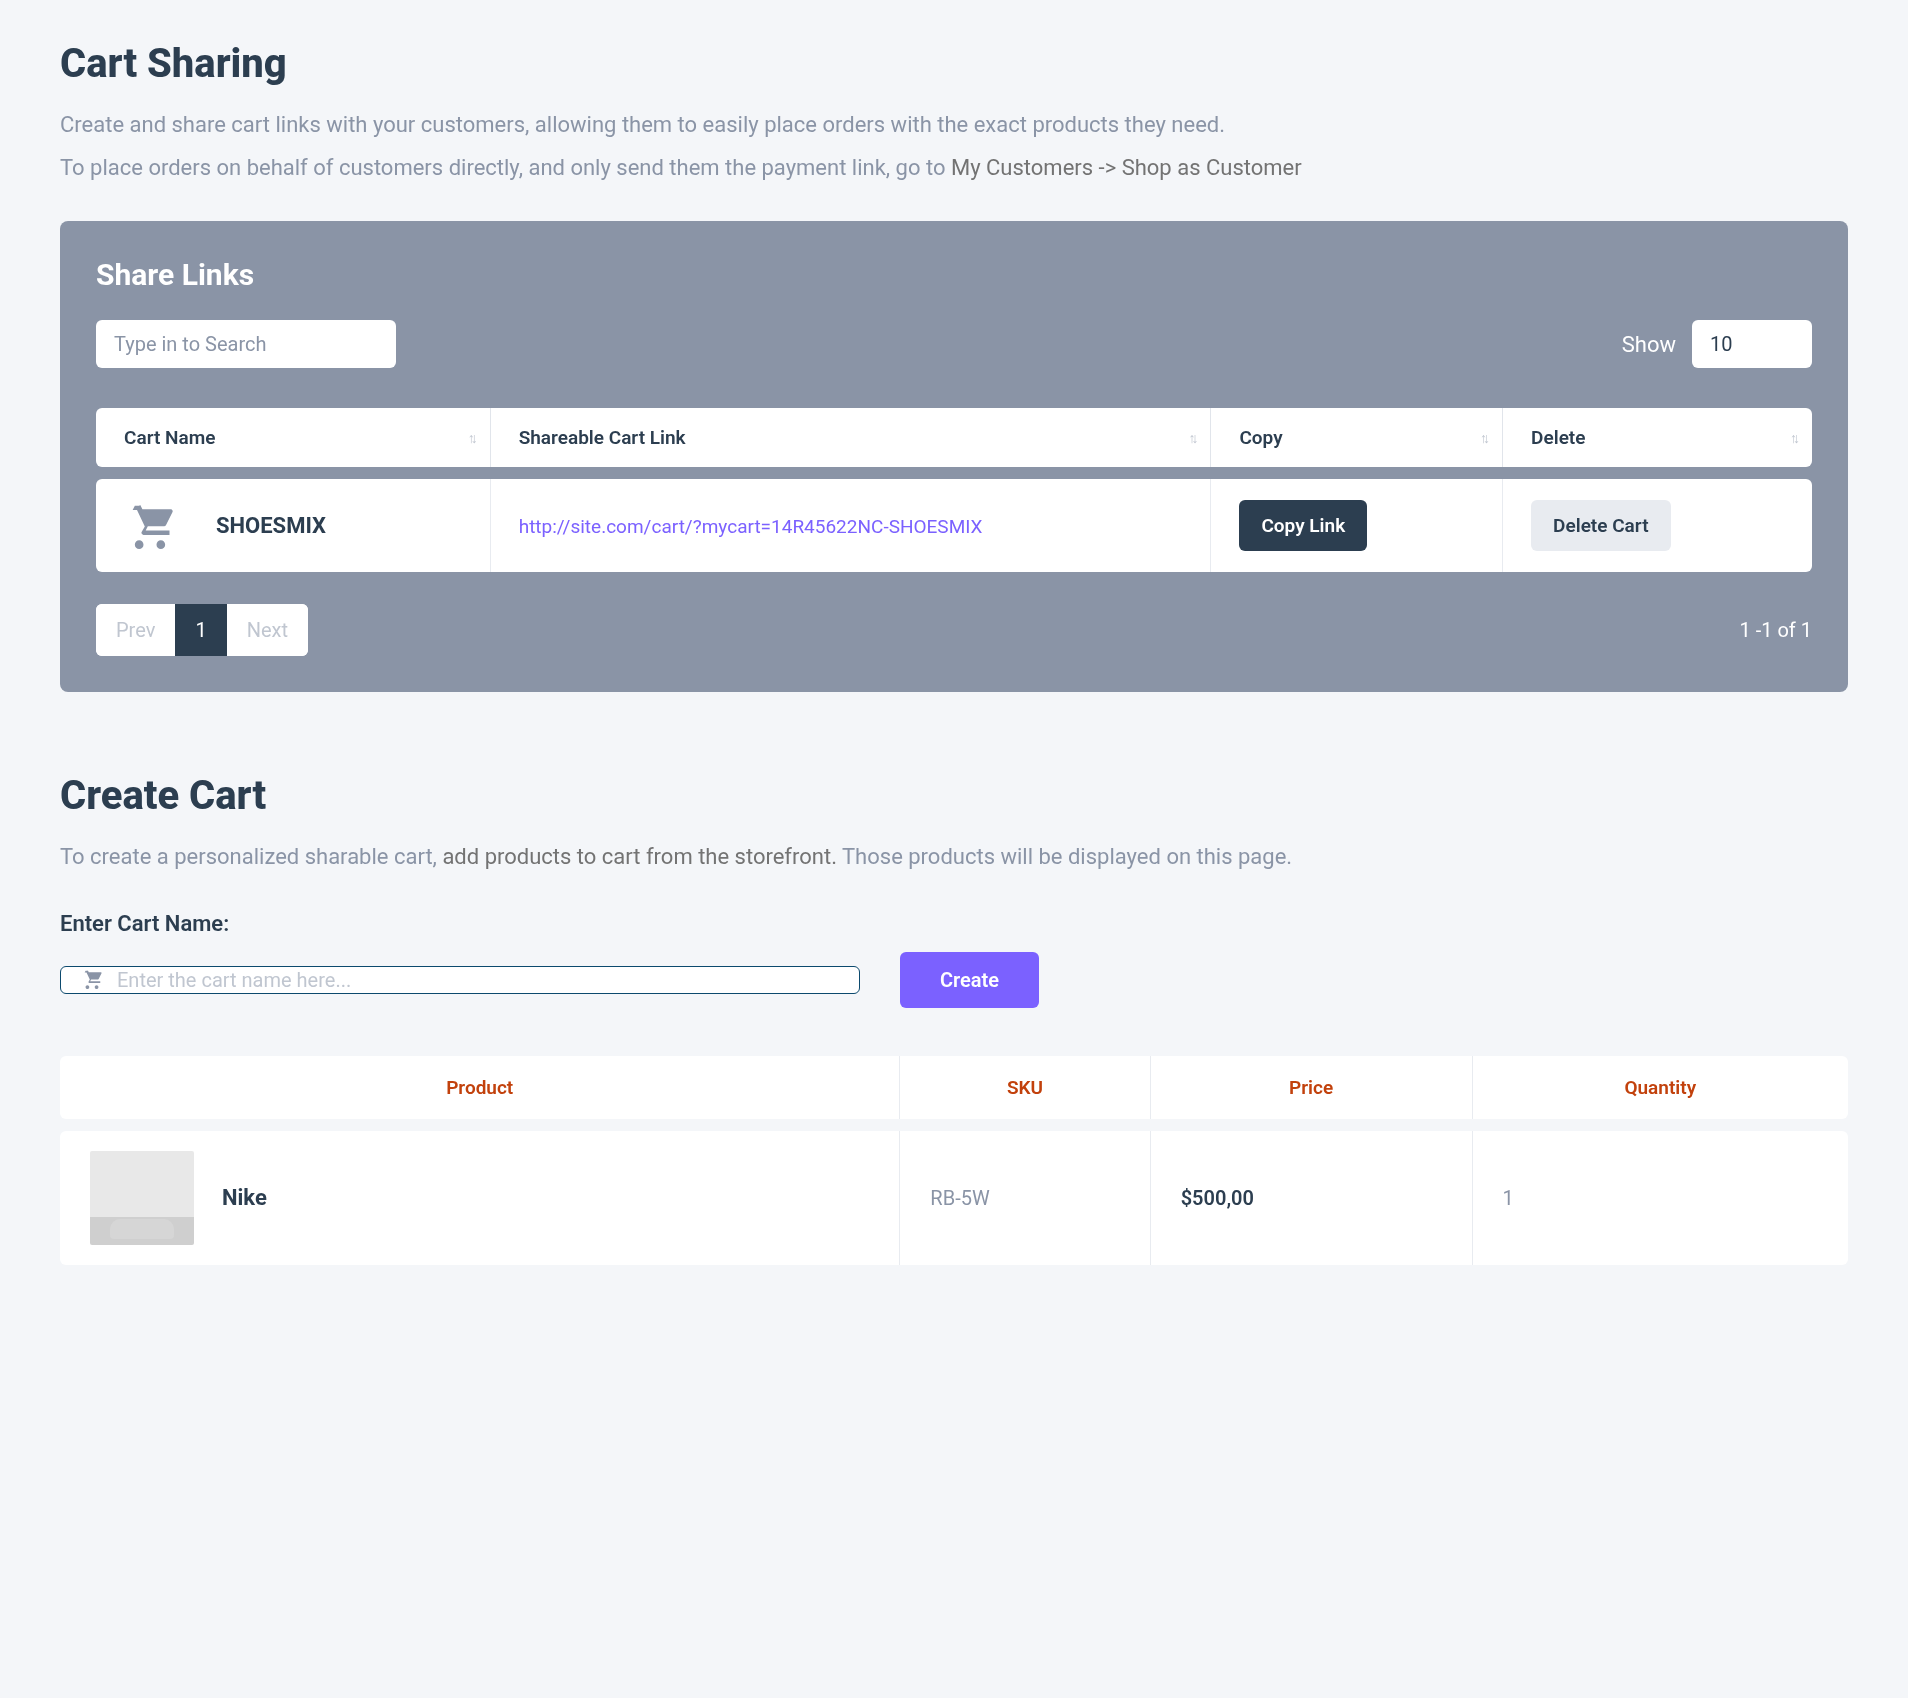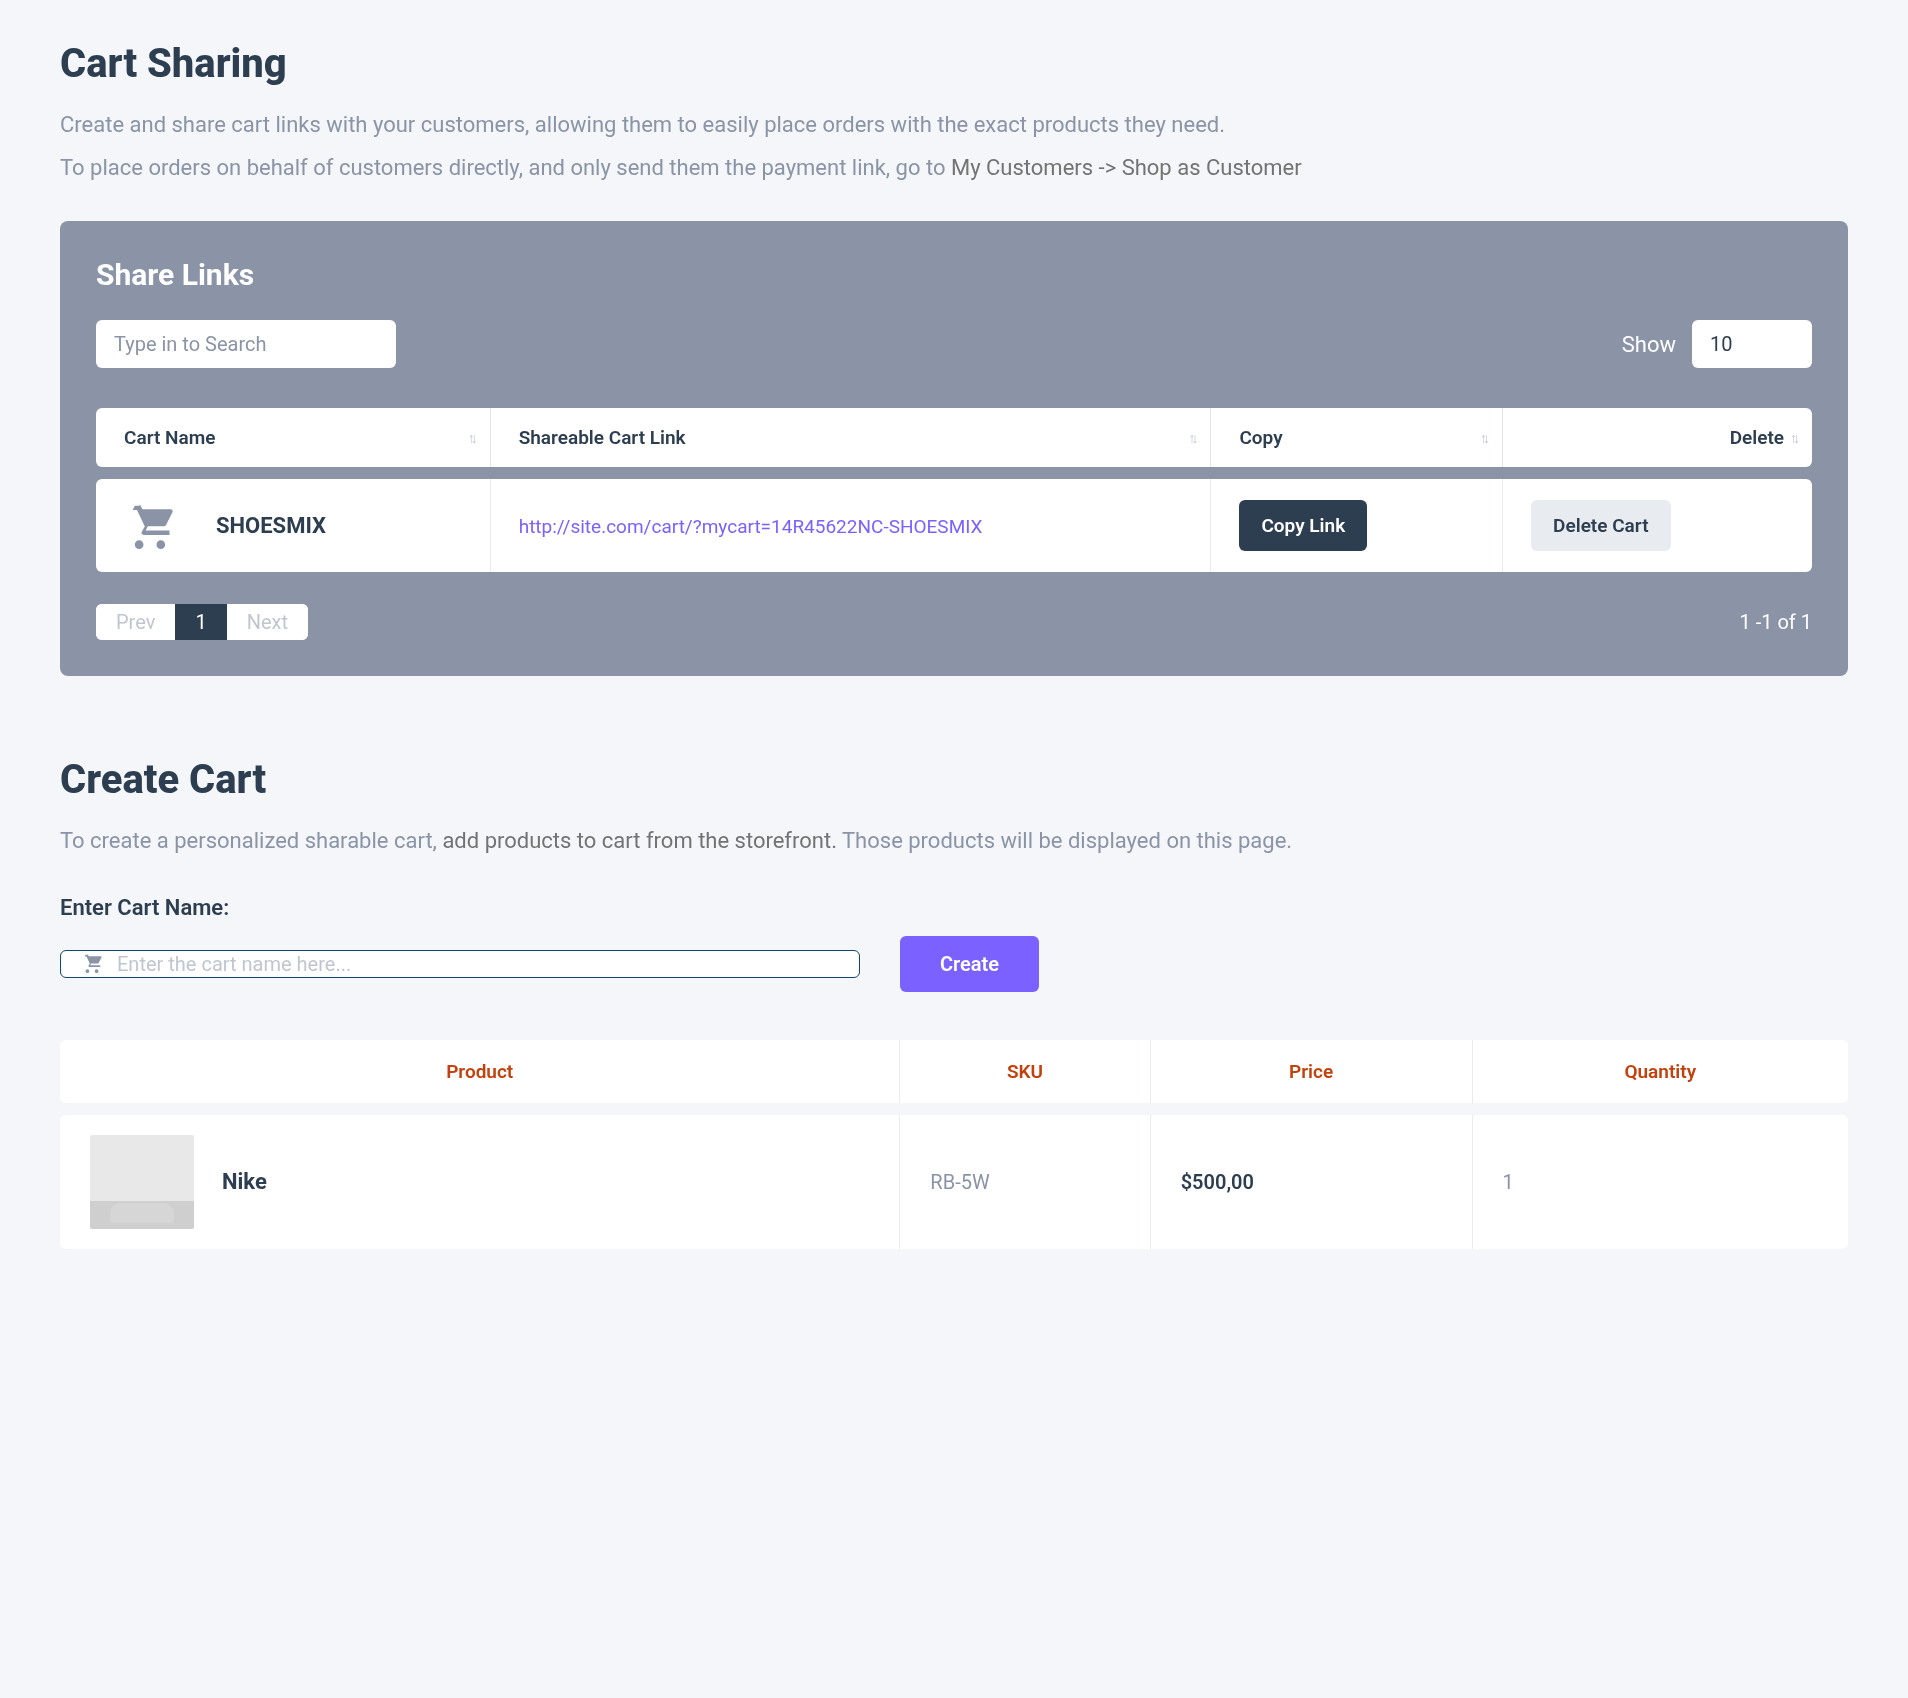--- a/index.html
+++ b/index.html
@@ -80,21 +80,21 @@
   .data-table th {
     text-align: left;
     padding: 18px 28px;
     font-size: 19px;
     font-weight: 600;
     color: #2c3e50;
     border-right: 1px solid #e1e5eb;
     position: relative;
   }
   .data-table th:first-child { border-top-left-radius: 6px; border-bottom-left-radius: 6px;}
-  .data-table th:last-child { border-top-right-radius: 6px; border-bottom-right-radius: 6px; border-right: none; text-align: right;}
+  .data-table th:last-child { border-top-right-radius: 6px; border-bottom-right-radius: 6px; border-right: none;}
   .sort-icon {
     position: absolute;
     right: 16px;
     top: 50%;
     transform: translateY(-50%);
     color: #c0c6d0;
     font-size: 14px;
     letter-spacing: -4px;
   }
   .data-table tbody tr { background: #fff; }
@@ -131,21 +131,21 @@
     align-items: center;
     margin-top: 20px;
   }
   .pagination {
     display: flex;
     background: #fff;
     border-radius: 6px;
     overflow: hidden;
   }
   .page-btn {
-    padding: 6px 20px;
+    padding: 14px 20px;
     font-size: 20px;
     border: none;
     background: #fff;
     color: #c0c6d0;
     cursor: pointer;
     font-family: inherit;
   }
   .page-btn.active { background: #2c3e50; color: #fff; }
   .page-info { color: #fff; font-size: 20px; }
   .section2 { margin-top: 80px; }

